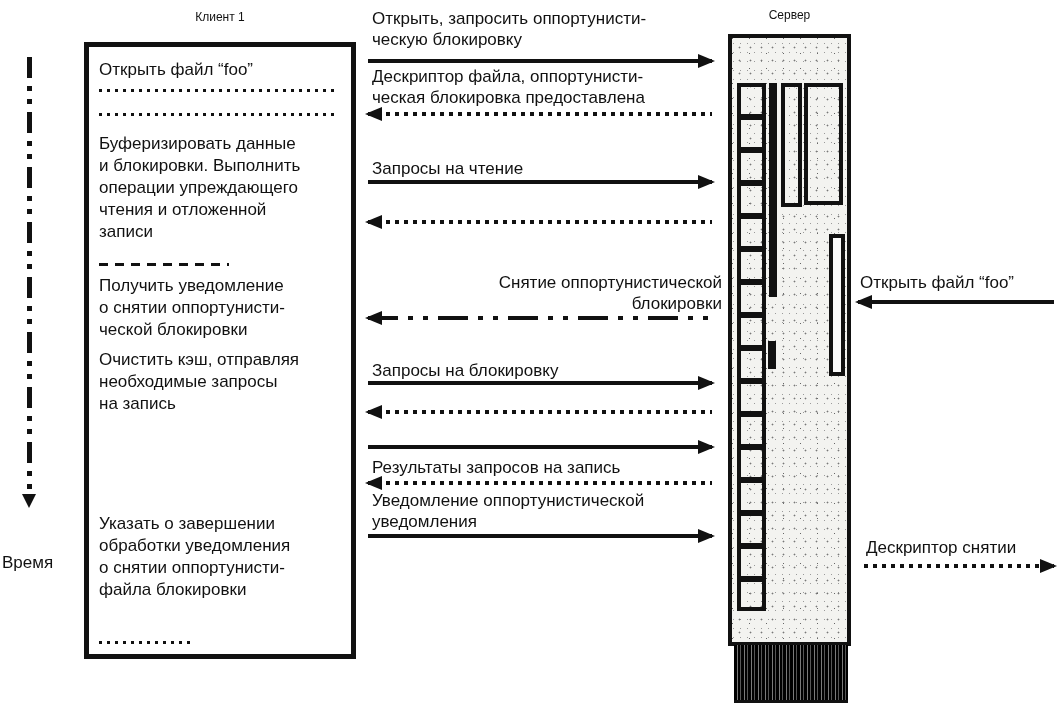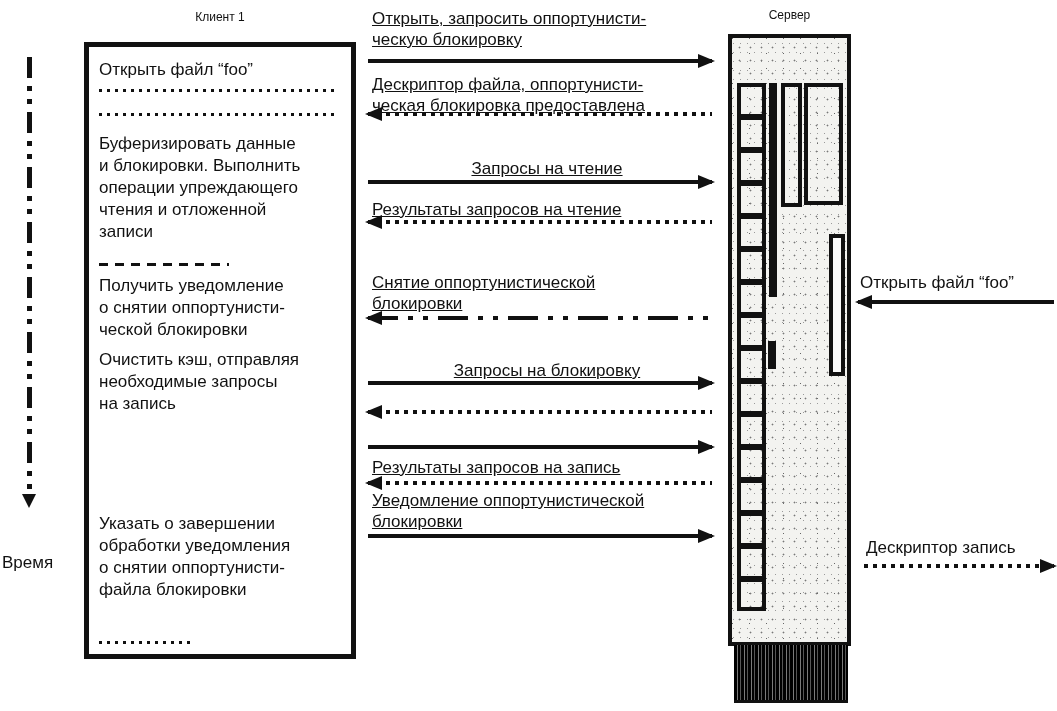--- a/index.html
+++ b/index.html
@@ -18,21 +18,21 @@
   .sep.dashes{background:repeating-linear-gradient(90deg,#111 0 9px,transparent 9px 16px);}
   
   .harrow{position:absolute;height:14px;}
   .harrow .shaft{position:absolute;left:2px;right:2px;top:5px;height:4px;background:#111;}
   .harrow.solid .shaft{height:4px;background:#111;}
   .harrow.dotted .shaft{background:repeating-linear-gradient(90deg,#111 0 4px,transparent 4px 9px);}
   .harrow.dashdot .shaft{background:repeating-linear-gradient(90deg,#111 0 30px,transparent 30px 40px,#111 40px 45px,transparent 45px 55px,#111 55px 60px,transparent 60px 70px);}
   .harrow .head{position:absolute;top:0;width:0;height:0;border-top:7px solid transparent;border-bottom:7px solid transparent;}
   .harrow.right .head{right:-1px;border-left:17px solid #111;}
   .harrow.left .head{left:-1px;border-right:17px solid #111;}
-  .msg-label{position:absolute;left:372px;width:350px;white-space:pre-line;font-size:17px;line-height:21px;text-decoration:underline;}
+  .msg-label{position:absolute;left:372px;width:350px;white-space:pre-line;font-size:17px;line-height:21px;}
   
   .time-line{position:absolute;left:27px;top:57px;width:5px;height:438px;
     background:repeating-linear-gradient(180deg,#111 0 21px,transparent 21px 29px,#111 29px 34px,transparent 34px 42px,#111 42px 47px,transparent 47px 55px);}
   .time-head{position:absolute;left:22px;top:494px;width:0;height:0;
     border-left:7px solid transparent;border-right:7px solid transparent;border-top:14px solid #111;}
   
   .server-body{position:absolute;left:728px;top:34px;width:123px;height:612px;
     border:4px solid #111;box-sizing:border-box;
     background-color:#f3f3f0;
     background-image:
@@ -86,47 +86,46 @@
     <div class="sep dots" style="top:594px;width:92px;"></div>
   </div>
 
   <div class="msg-label" style="top:8px;">Открыть, запросить оппортунисти-
 ческую блокировку</div>
   <div class="harrow right solid" style="left:366px;top:54px;width:348px;">
       <div class="shaft"></div>
       <div class="head"></div>
     </div>
 
-  <div class="msg-label" style="top:66px;margin-top:8px;">Дескриптор файла, оппортунисти-
+  <div class="msg-label" style="top:66px;">Дескриптор файла, оппортунисти-
 ческая блокировка предоставлена</div>
   <div class="harrow left dotted" style="left:366px;top:107px;width:348px;">
       <div class="shaft"></div>
       <div class="head"></div>
     </div>
 
-  <div class="msg-label" style="top:158px;text-align:center;">Запросы на чтение</div>
+  <div class="msg-label" style="top:158px;">Запросы на чтение</div>
   <div class="harrow right solid" style="left:366px;top:175px;width:348px;">
       <div class="shaft"></div>
       <div class="head"></div>
     </div>
 
-  <div class="msg-label" style="top:199px;">Результаты запросов на чтение</div>
   <div class="harrow left dotted" style="left:366px;top:215px;width:348px;">
       <div class="shaft"></div>
       <div class="head"></div>
     </div>
 
-  <div class="msg-label" style="top:272px;">Снятие оппортунистической
+  <div class="msg-label" style="top:272px;text-align:right;">Снятие оппортунистической
 блокировки</div>
   <div class="harrow left dashdot" style="left:366px;top:311px;width:348px;">
       <div class="shaft"></div>
       <div class="head"></div>
     </div>
 
-  <div class="msg-label" style="top:360px;text-align:center;">Запросы на блокировку</div>
+  <div class="msg-label" style="top:360px;">Запросы на блокировку</div>
   <div class="harrow right solid" style="left:366px;top:376px;width:348px;">
       <div class="shaft"></div>
       <div class="head"></div>
     </div>
 
   <div class="harrow left dotted" style="left:366px;top:405px;width:348px;">
       <div class="shaft"></div>
       <div class="head"></div>
     </div>
 
@@ -135,21 +134,21 @@
       <div class="head"></div>
     </div>
 
   <div class="msg-label" style="top:457px;">Результаты запросов на запись</div>
   <div class="harrow left dotted" style="left:366px;top:476px;width:348px;">
       <div class="shaft"></div>
       <div class="head"></div>
     </div>
 
   <div class="msg-label" style="top:490px;">Уведомление оппортунистической
-блокировки</div>
+уведомления</div>
   <div class="harrow right solid" style="left:366px;top:529px;width:348px;">
       <div class="shaft"></div>
       <div class="head"></div>
     </div>
 
   <div class="title" style="left:728px;top:8px;width:123px;">Сервер</div>
   <div class="server-body">
     <div class="ladder"></div>
     <div class="slot-bar"></div>
     <div class="rect-narrow"></div>
@@ -158,19 +157,19 @@
     <div class="tick"></div>
   </div>
   <div class="server-base"></div>
 
   <div class="txt" style="left:860px;top:272px;width:196px;">Открыть файл “foo”</div>
   <div class="harrow left solid" style="left:856px;top:295px;width:200px;">
       <div class="shaft"></div>
       <div class="head"></div>
     </div>
 
-  <div class="txt" style="left:866px;top:537px;width:190px;">Дескриптор запись</div>
+  <div class="txt" style="left:866px;top:537px;width:190px;">Дескриптор снятии</div>
   <div class="harrow right dotted" style="left:862px;top:559px;width:194px;">
       <div class="shaft"></div>
       <div class="head"></div>
     </div>
 
 </div>
 
 </body></html>

